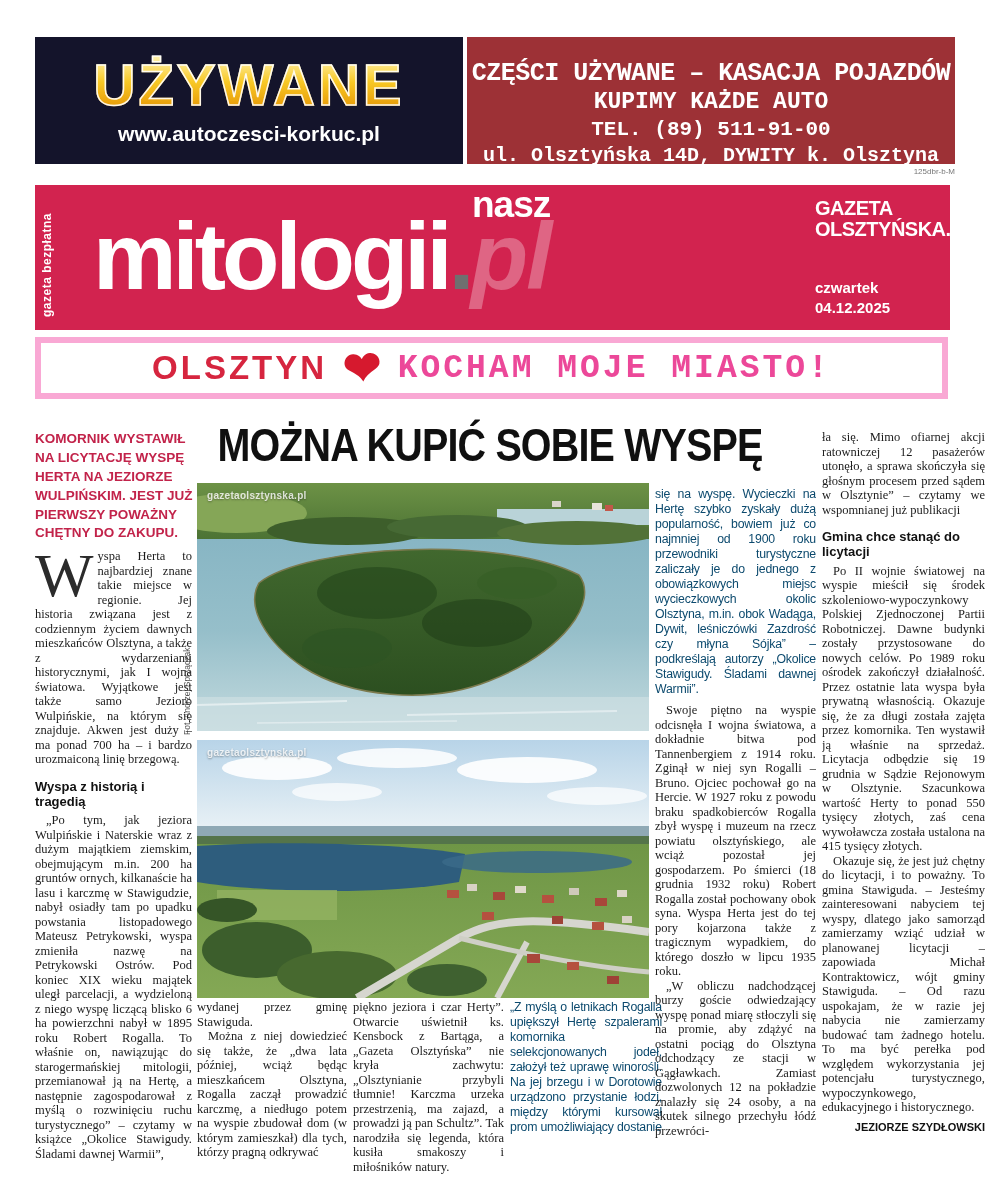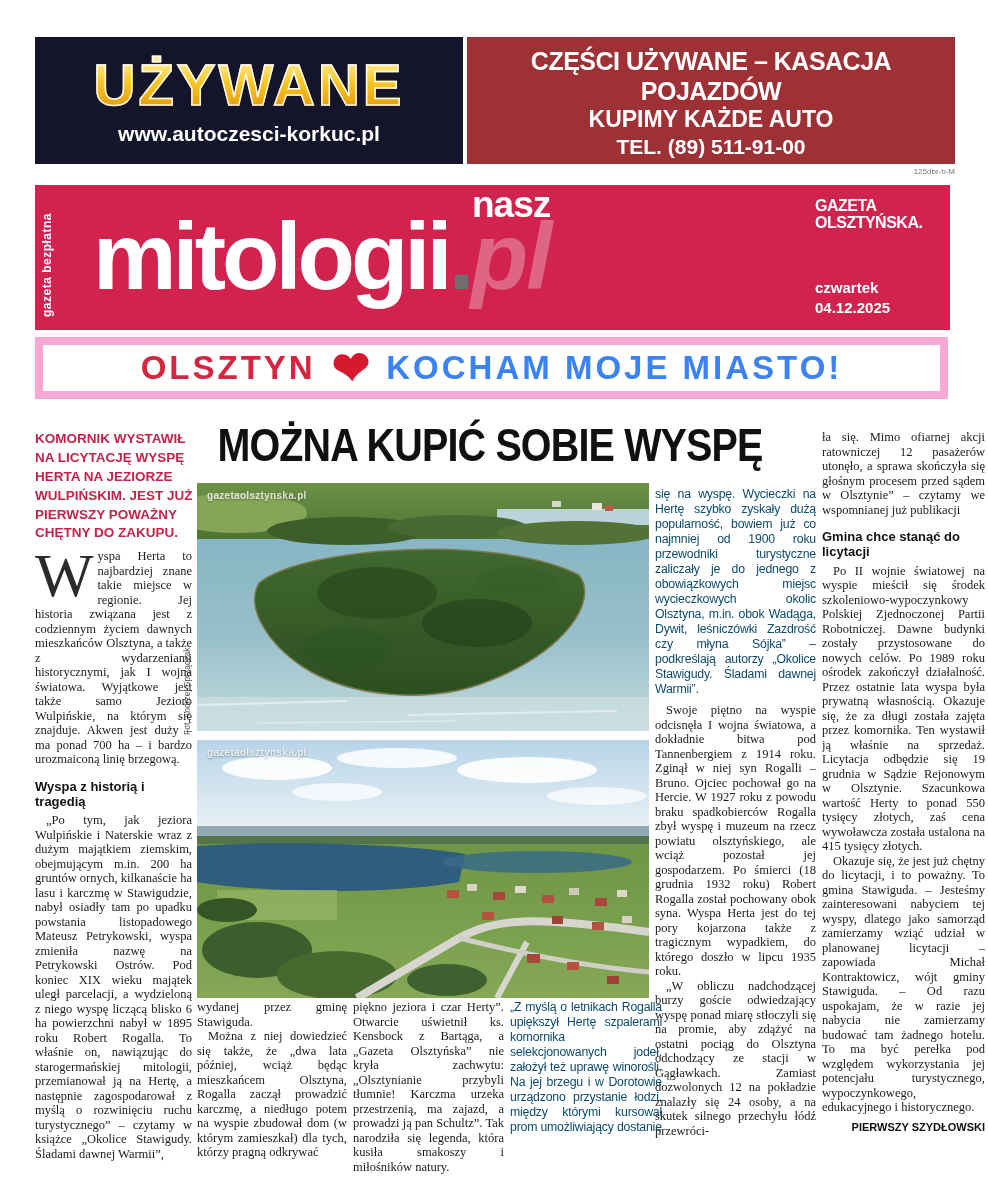--- a/index.html
+++ b/index.html
@@ -16,51 +16,51 @@
   .korkuc {
     font-family:"Liberation Sans", sans-serif; font-weight:bold; font-size:58px; letter-spacing:3px;
     background:linear-gradient(180deg,#fff3b0 0%,#f8c825 45%,#e28f00 100%);
     -webkit-background-clip:text; background-clip:text; color:transparent;
     -webkit-text-stroke:1.5px rgba(255,255,255,0.9); line-height:1;
   }
   .korkuc-url { font-family:"Liberation Sans", sans-serif; font-weight:bold; font-size:21px; color:#fff; margin-top:8px; }
   .ad-right {
     position:absolute; left:467px; top:37px; width:488px; height:127px;
     background:#9d3136; color:#fff; text-align:center;
-    font-family:Liberation Sans, sans-serif; font-weight:bold; padding-top:9px;
+    font-family:Liberation Mono, monospace; font-weight:bold; padding-top:22px;
   }
   .ad-right .l1 { font-size:25px; letter-spacing:-0.5px; line-height:1.2; }
   .ad-right .l2 { font-size:23px; line-height:1.2; }
   .ad-right .l3 { font-size:21px; line-height:1.25; }
   .ad-right .l4 { font-size:20px; line-height:1.25; }
   .ad-code { position:absolute; right:33px; top:167px; font-family:"Liberation Sans", sans-serif; font-size:8px; color:#777; }
   
   .masthead { position:absolute; left:35px; top:185px; width:915px; height:145px; background:#d2234f; color:#fff; }
   .free-label {
     position:absolute; left:5px; top:14px; height:118px;
     writing-mode:vertical-rl; transform:rotate(180deg);
     font-family:"Liberation Sans", sans-serif; font-weight:bold; font-size:12px; letter-spacing:0.5px;
     display:flex; align-items:center;
   }
   .wordmark { position:absolute; left:58px; top:2px; font-family:"Liberation Sans", sans-serif; font-weight:bold; white-space:nowrap;text-align:right; }
   .wm-top { display:block; font-size:37px; line-height:0.95; margin-left:44px; letter-spacing:-1px; }
   .wm-main { display:block; font-size:94px; line-height:0.92; letter-spacing:-4px; margin-top:-8px; }
   .wm-dot { color:#6f6f6f; }
   .wm-suffix { color:rgba(255,255,255,0.30); letter-spacing:-2px;font-style:italic; }
-  .mh-brand { position:absolute; left:780px; top:13px; font-family:"Liberation Sans", sans-serif; font-weight:bold; font-size:16px; line-height:1.05; letter-spacing:-0.5px; }
+  .mh-brand { position:absolute; left:780px; top:13px; font-family:"Liberation Sans", sans-serif; font-weight:bold; font-size:20px; line-height:1.05; letter-spacing:-0.5px; }
   .mh-date { position:absolute; left:780px; top:93px; font-family:"Liberation Sans", sans-serif; font-weight:bold; font-size:15px; line-height:1.3; }
   
   .strip {
     position:absolute; left:35px; top:337px; width:913px; height:62px; background:#fff;
-    border:8px solid #f9a8d4; display:flex; align-items:center; justify-content:center; gap:16px;
+    border:6px solid #f9a8d4; display:flex; align-items:center; justify-content:center; gap:16px;
     font-family:"Liberation Sans", sans-serif; font-weight:bold;
   }
   .strip .city { color:#d6253f; font-size:33px; letter-spacing:3px; }
   .strip .heart { color:#d6192e; font-size:46px; line-height:1; transform:rotate(-4deg); }
-  .strip .slogan { color:#3b82f6; font-size:33px; letter-spacing:3px; }
+  .strip .slogan { color:#ec4899; font-size:33px; letter-spacing:3px;font-family:Liberation Mono, monospace; }
   
   .headline {
     position:absolute; left:150px; top:417px; width:680px; text-align:center;
     font-family:"Liberation Sans", sans-serif; font-weight:bold; font-size:47px; color:#101010;
     transform:scaleX(0.84); transform-origin:50% 50%; letter-spacing:-1px; white-space:nowrap;
   }
   .lede {
     position:absolute; left:35px; top:430px; width:160px;
     font-family:"Liberation Sans", sans-serif; font-weight:bold; font-size:13.5px; line-height:1.4;
     color:#c2234a;
@@ -255,16 +255,16 @@
     <p class="sans-p">się na wyspę. Wycieczki na Hertę szybko zyskały dużą popularność, bowiem już co najmniej od 1900 roku przewodniki turystyczne zaliczały je do jednego z obowiązkowych miejsc wycieczkowych okolic Olsztyna, m.in. obok Wadąga, Dywit, leśniczówki Zazdrość czy młyna Sójka” – podkreślają autorzy „Okolice Stawigudy. Śladami dawnej Warmii”.</p>
     <p class="serif-p indent mt6">Swoje piętno na wyspie odcisnęła I wojna światowa, a dokładnie bitwa pod Tannenbergiem z 1914 roku. Zginął w niej syn Rogalli – Bruno. Ojciec pochował go na Hercie. W 1927 roku z powodu braku spadkobierców Rogalla zbył wyspę i muzeum na rzecz powiatu olsztyńskiego, ale wciąż pozostał jej gospodarzem. Po śmierci (18 grudnia 1932 roku) Robert Rogalla został pochowany obok syna. Wyspa Herta jest do tej pory kojarzona także z tragicznym wypadkiem, do którego doszło w lipcu 1935 roku.</p>
     <p class="serif-p indent">„W obliczu nadchodzącej burzy goście odwiedzający wyspę ponad miarę stłoczyli się na promie, aby zdążyć na ostatni pociąg do Olsztyna odchodzący ze stacji w Gągławkach. Zamiast dozwolonych 12 na pokładzie znalazły się 24 osoby, a na skutek silnego przechyłu łódź przewróci-</p>
   </div>
 
   <div class="col col6">
     <p class="serif-p">ła się. Mimo ofiarnej akcji ratowniczej 12 pasażerów utonęło, a sprawa skończyła się głośnym procesem przed sądem w Olsztynie” – czytamy we wspomnianej już publikacji</p>
     <div class="col-head">Gmina chce stanąć do licytacji</div>
     <p class="serif-p indent">Po II wojnie światowej na wyspie mieścił się środek szkoleniowo-wypoczynkowy Polskiej Zjednoczonej Partii Robotniczej. Dawne budynki zostały przystosowane do nowych celów. Po 1989 roku ośrodek zakończył działalność. Przez ostatnie lata wyspa była prywatną własnością. Okazuje się, że za długi została zajęta przez komornika. Ten wystawił ją właśnie na sprzedaż. Licytacja odbędzie się 19 grudnia w Sądzie Rejonowym w Olsztynie. Szacunkowa wartość Herty to ponad 550 tysięcy złotych, zaś cena wywoławcza została ustalona na 415 tysięcy złotych.</p>
     <p class="serif-p indent">Okazuje się, że jest już chętny do licytacji, i to poważny. To gmina Stawiguda. – Jesteśmy zainteresowani nabyciem tej wyspy, dlatego jako samorząd zamierzamy wziąć udział w planowanej licytacji – zapowiada Michał Kontraktowicz, wójt gminy Stawiguda. – Od razu uspokajam, że w razie jej nabycia nie zamierzamy budować tam żadnego hotelu. To ma być perełka pod względem wykorzystania jej potencjału turystycznego, wypoczynkowego, edukacyjnego i historycznego.</p>
-    <div class="author">PIERWSZY SZYDŁOWSKI</div>
+    <div class="author">JEZIORZE SZYDŁOWSKI</div>
   </div>
 
 </div>
 
 </body></html>

